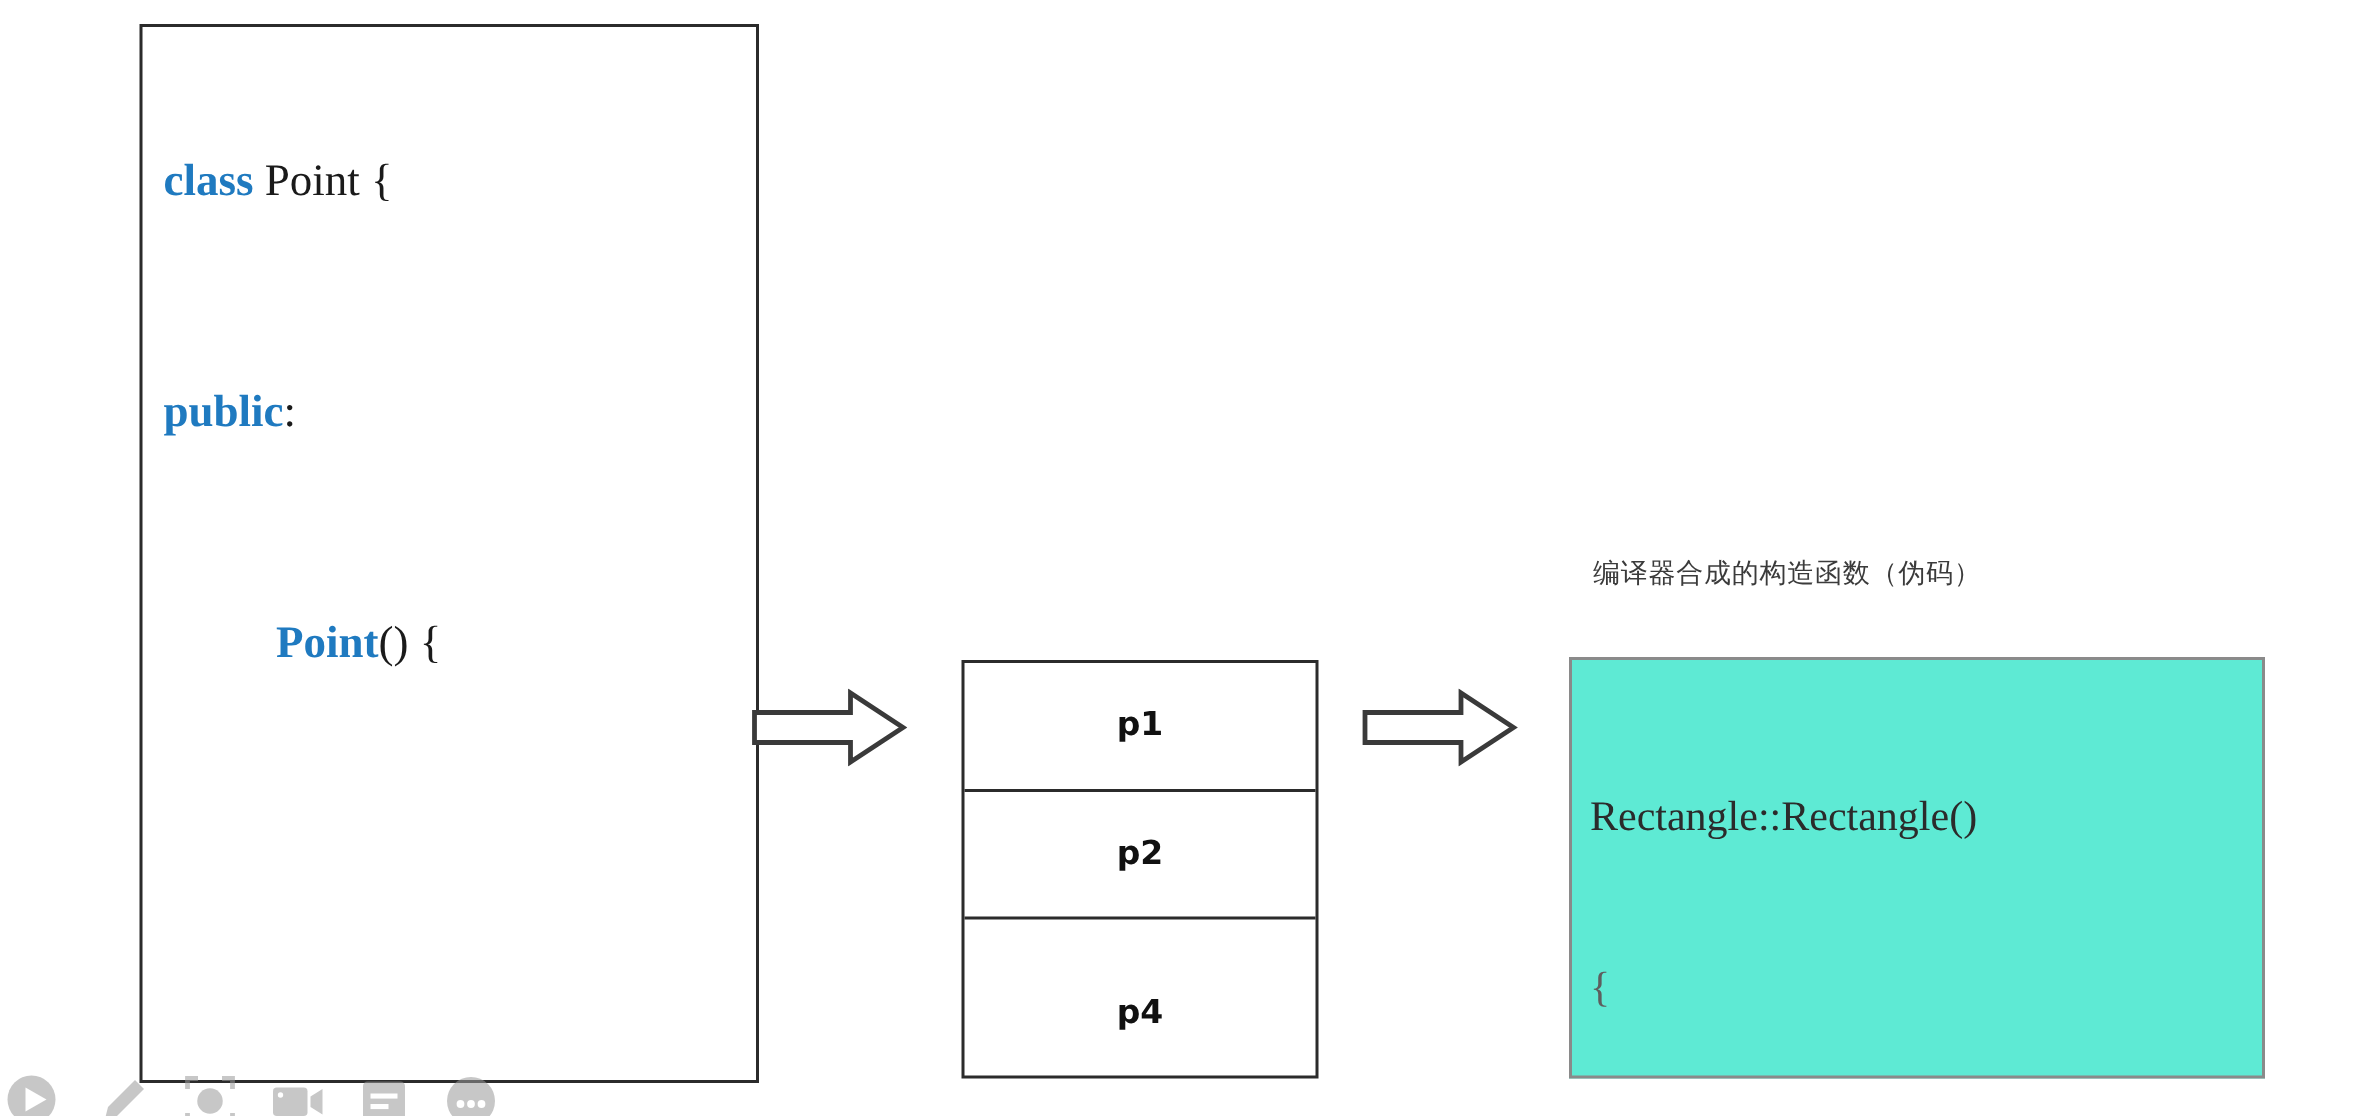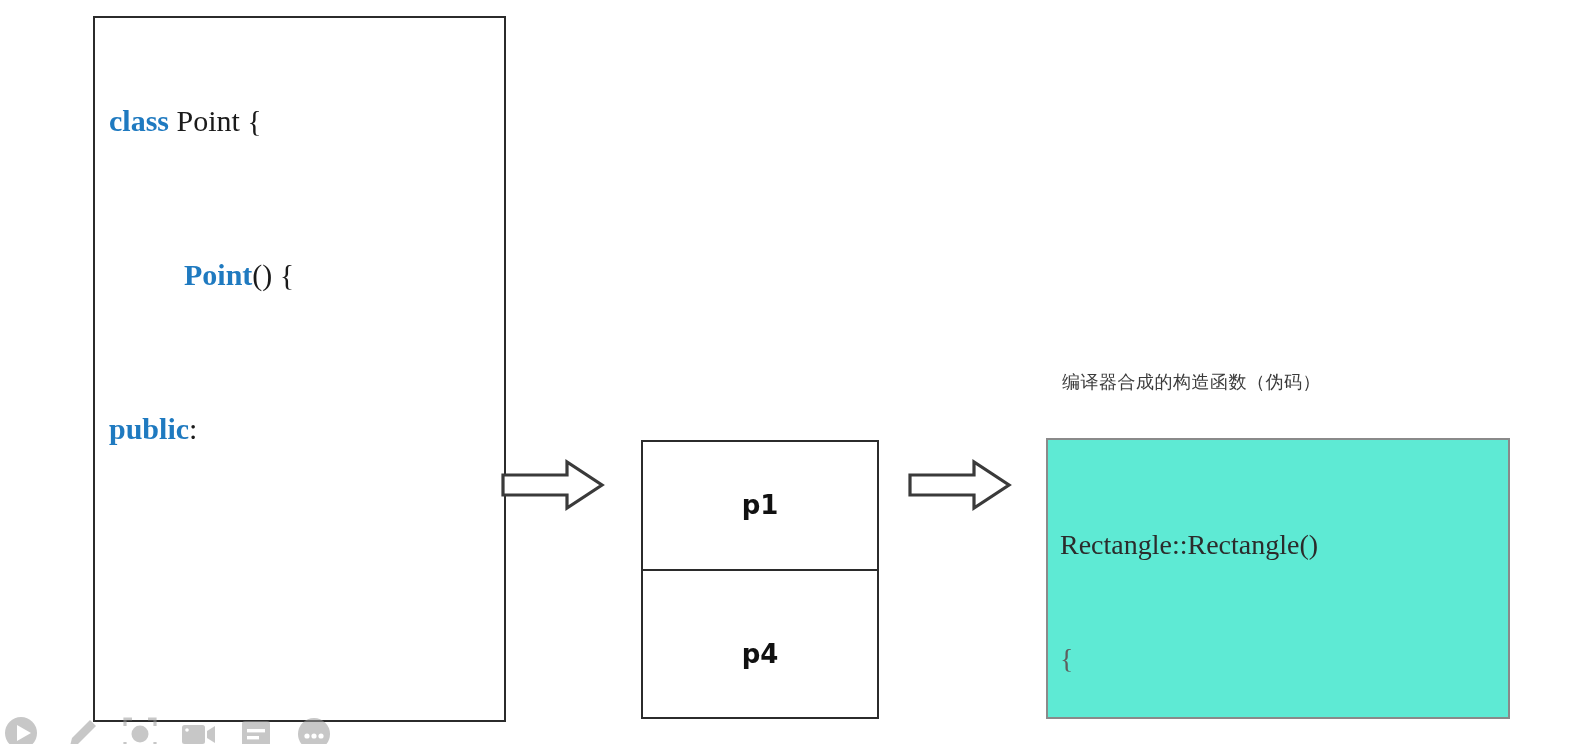--- a/index.html
+++ b/index.html
@@ -64,21 +64,21 @@
     flex-direction: column;
   }
   #memory-table .mem-row {
     flex: 1 1 0;
     display: flex;
     align-items: center;
     justify-content: center;
     border-bottom: 2px solid #2b2b2b;
     font-family: "DejaVu Sans", "Liberation Sans", sans-serif;
     font-weight: 700;
-    font-size: 26px;
+    font-size: 22px;
     color: #111111;
     box-sizing: border-box;
   }
   #memory-table .mem-row:last-child { border-bottom: none; margin-top: 20px; }
 
   
   #right-caption {
     position: absolute;
     left: 1062px;
     top: 370px;
@@ -133,23 +133,23 @@
     opacity: 0.55;
   }
 </style>
 </head>
 <body>
 
 <div id="left-code-panel">
   <div class="code-left">
     <span class="ln"><span class="kw">class</span><span class="pl"> Point {</span></span>
 
+    <span class="ln"><span class="kw">public</span><span class="pl">:</span></span>
+
     <span class="ln"><span class="pl">          </span><span class="kw">Point</span><span class="pl">() {</span></span>
-
-    <span class="ln"><span class="kw">public</span><span class="pl">:</span></span>
 
     
 
     
 
     
 
     
 
     
@@ -171,20 +171,23 @@
   <svg width="104" height="52" viewBox="0 0 104 52" xmlns="http://www.w3.org/2000/svg">
     <polygon points="2,16 66,16 66,3 101,26 66,49 66,36 2,36" fill="#ffffff" stroke="#3a3a3a" stroke-width="3.2" stroke-linejoin="miter"></polygon>
   </svg>
 </div>
 
 <div id="memory-table">
   <div class="mem-row">
     <span>p1</span>
   </div>
   <div class="mem-row">
+    <span>p2</span>
+  </div>
+  <div class="mem-row">
     <span>p4</span>
   </div>
 </div>
 
 <div class="block-arrow" id="arrow-2">
   <svg width="104" height="52" viewBox="0 0 104 52" xmlns="http://www.w3.org/2000/svg">
     <polygon points="2,16 66,16 66,3 101,26 66,49 66,36 2,36" fill="#ffffff" stroke="#3a3a3a" stroke-width="3.2" stroke-linejoin="miter"></polygon>
   </svg>
 </div>
 

